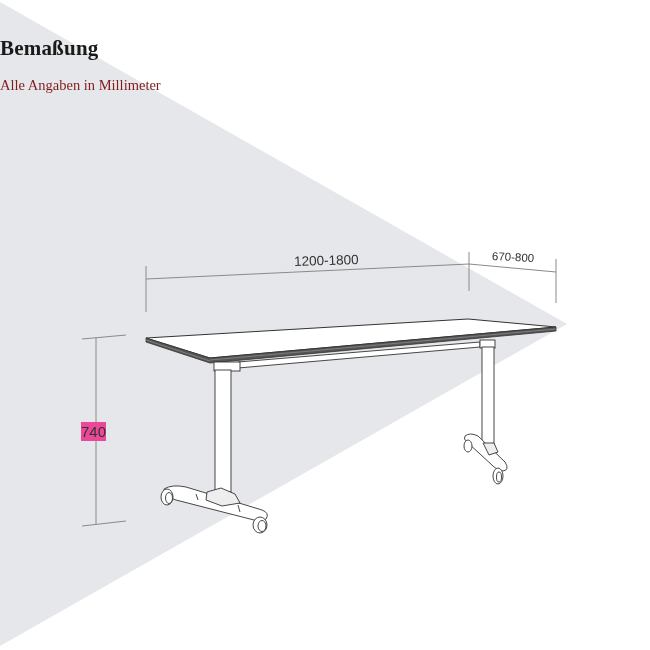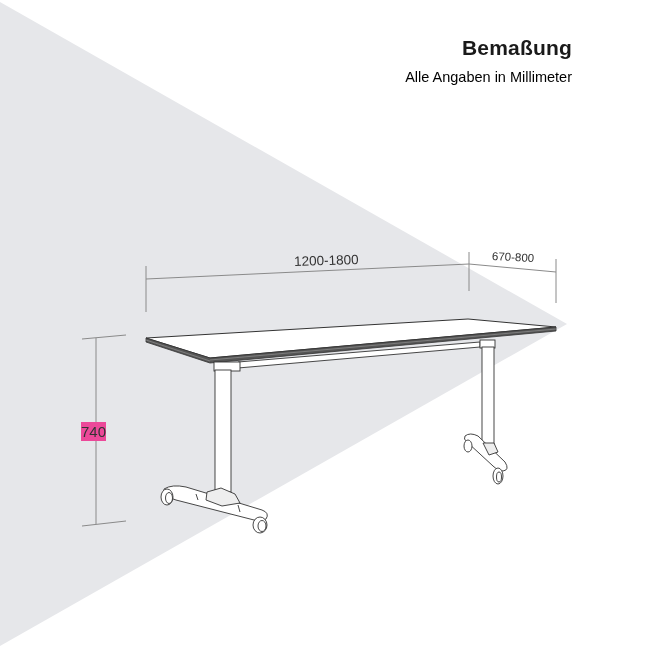--- a/index.html
+++ b/index.html
@@ -2,23 +2,23 @@
 <html><head>
   <meta charset="utf-8">
   <style>
     html, body { margin: 0; padding: 0; }
     body {
       width: 650px; height: 650px; position: relative; overflow: hidden;
       background: #ffffff;
       font-family: "Liberation Sans", "DejaVu Sans", sans-serif;
     }
     .bg-shape { position: absolute; left: 0; top: 0; width: 650px; height: 650px; }
-    .header { position: absolute; left: 0; top: 34px; width: 572px; text-align: right; }
+    .header { position: absolute; left: 0; top: 34px; width: 572px; text-align: left; font-family: Liberation Serif, serif; }
     .title { font-size: 21px; font-weight: bold; color: #1a1a1a; letter-spacing: 0.2px; line-height: 28px; }
-    .subtitle { font-size: 14.5px; color: #000000; line-height: 22px; margin-top: 4px; }
+    .subtitle { font-size: 14.5px; color: #7f1d1d; line-height: 22px; margin-top: 12px; }
     .drawing { position: absolute; left: 0; top: 0; width: 650px; height: 650px; }
     .dim-label { position: absolute; color: #333333; white-space: nowrap; }
     .dim-width { left: 294px; top: 253px; font-size: 13.5px; transform: rotate(-2deg); }
     .dim-depth { left: 492px; top: 251px; font-size: 11.5px; transform: rotate(3deg); }
     .dim-height { left: 81px; top: 422px; font-size: 15px; background: #ec4899; padding: 1px 0; }
   </style>
 </head>
 <body>
 
 <svg class="bg-shape" viewBox="0 0 650 650" xmlns="http://www.w3.org/2000/svg">

